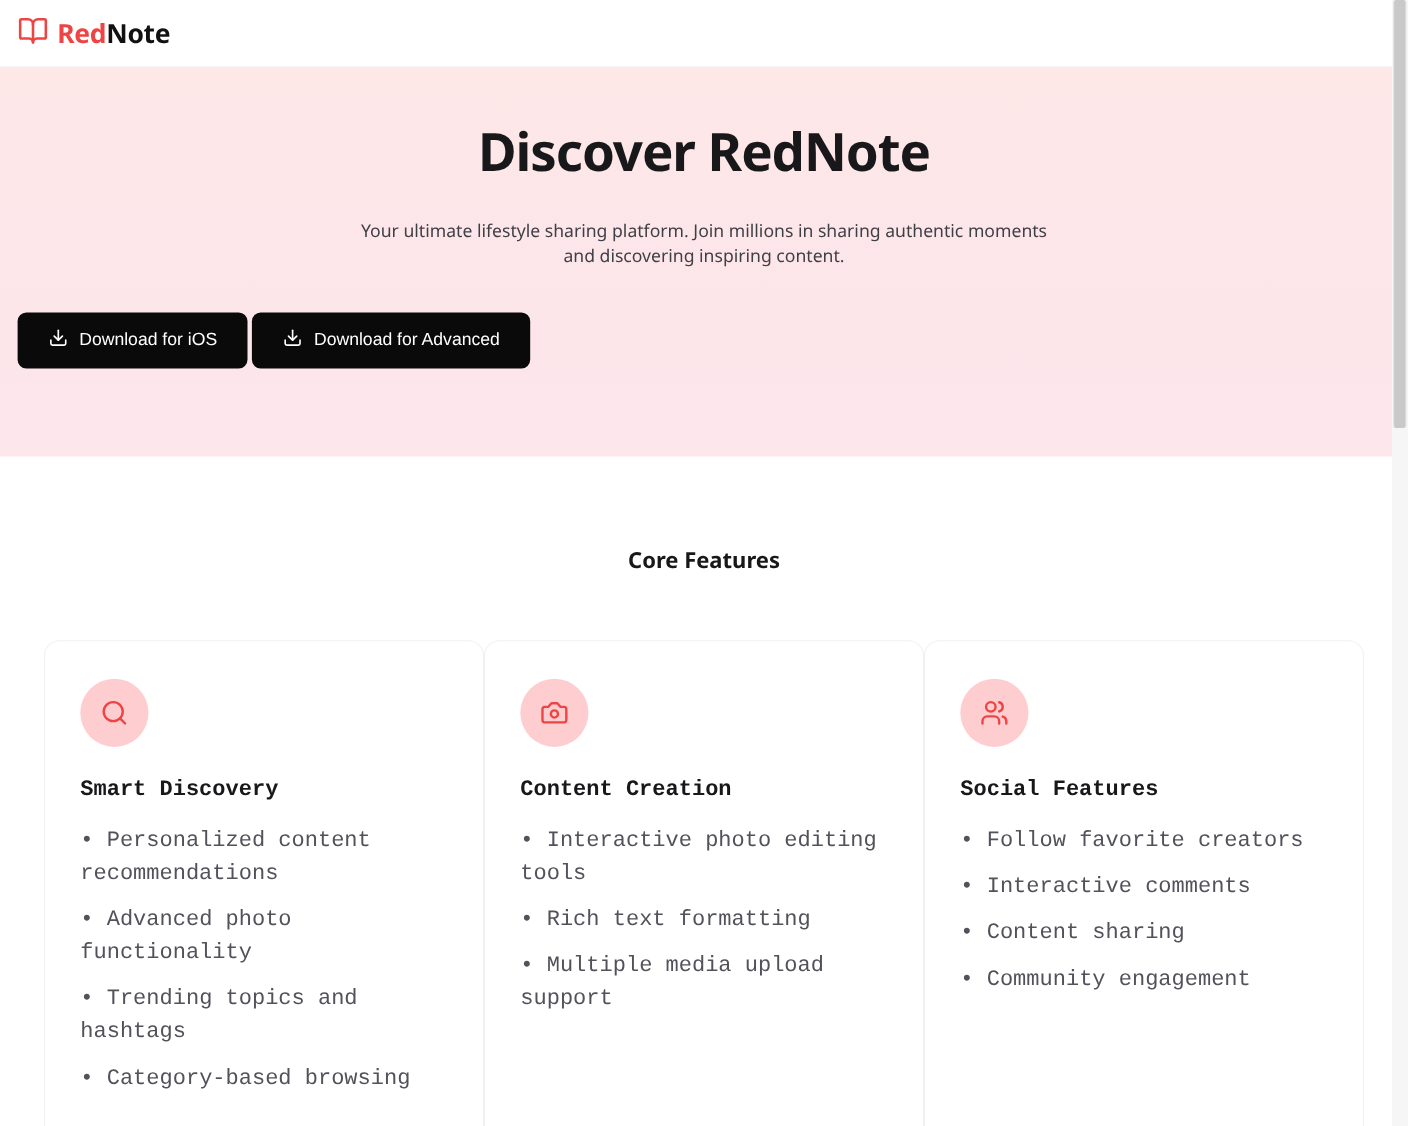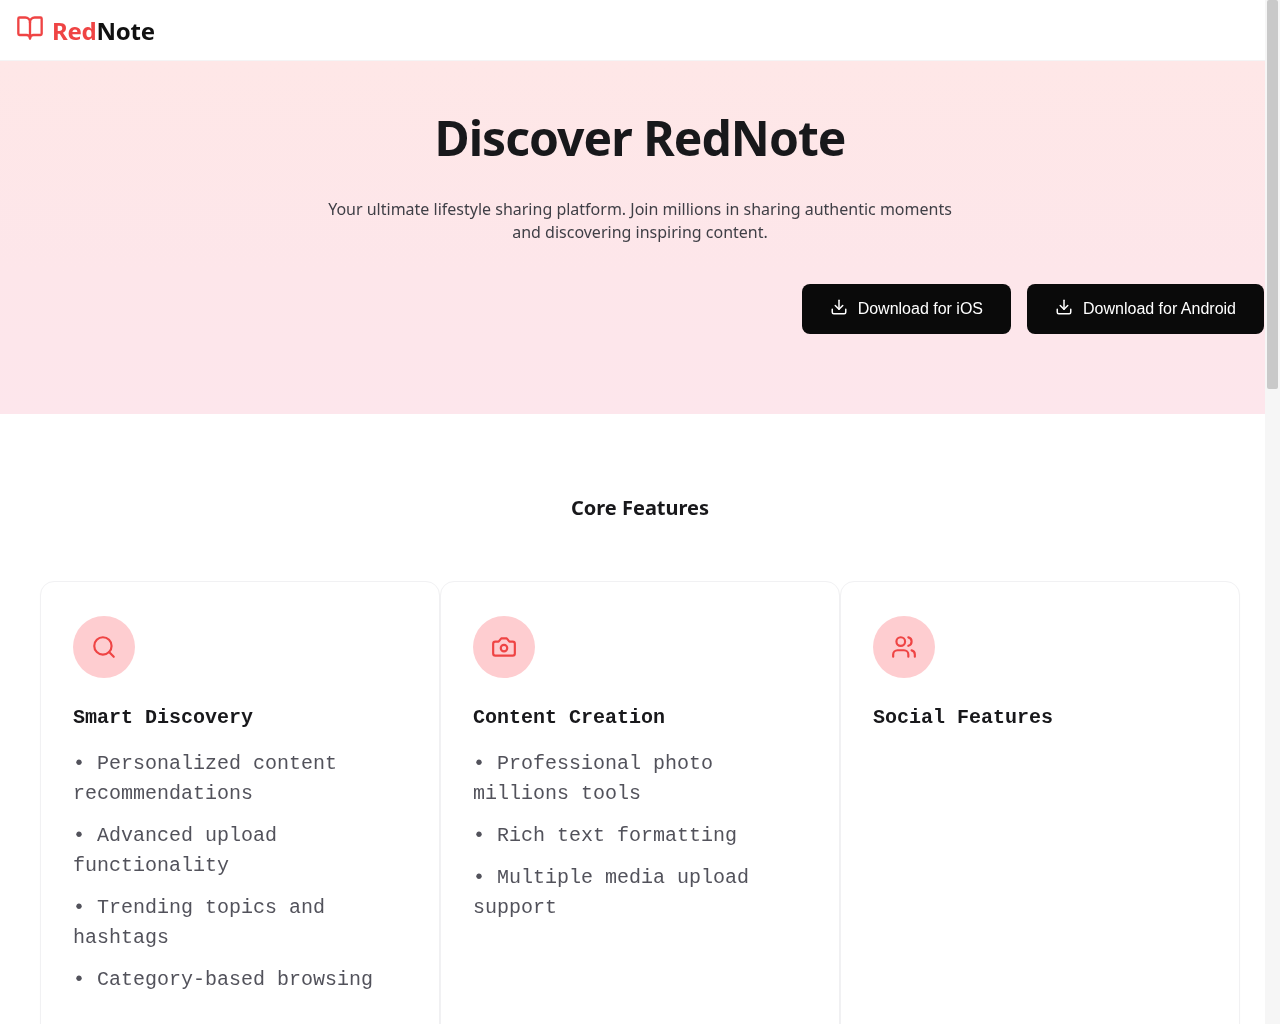--- a/index.html
+++ b/index.html
@@ -47,22 +47,22 @@
 }
 .hero .sub {
   font-size: 16px;
   color: #3f3f46;
   line-height: 1.45;
   max-width: 640px;
   margin: 0 auto 40px;
 }
 .hero .cta-row {
   display: flex;
-  gap: 16px;
-  justify-content: flex-end;
+  gap: 4px;
+  justify-content: flex-start;
 }
 .btn {
   display: inline-flex;
   align-items: center;
   gap: 10px;
   background: #0a0a0a;
   color: #fff;
   font-size: 16px;
   padding: 14px 28px;
   border-radius: 8px;
@@ -172,70 +172,76 @@
       <span>Download for iOS</span>
     </button>
     <button class="btn">
       <span>
         <svg viewBox="0 0 24 24" fill="none" stroke="currentColor" stroke-width="2" stroke-linecap="round" stroke-linejoin="round">
           <path d="M21 15v4a2 2 0 0 1-2 2H5a2 2 0 0 1-2-2v-4"></path>
           <polyline points="7 10 12 15 17 10"></polyline>
           <line x1="12" y1="15" x2="12" y2="3"></line>
         </svg>
       </span>
-      <span>Download for Android</span>
+      <span>Download for Advanced</span>
     </button>
   </div>
 </section>
 
 <section class="features">
   <h2>Core Features</h2>
   <div class="cards">
 
     <div class="card">
       <div class="icon-wrap">
         <svg viewBox="0 0 24 24" fill="none" stroke="currentColor" stroke-width="2" stroke-linecap="round" stroke-linejoin="round">
           <circle cx="11" cy="11" r="8"></circle>
             <path d="m21 21-4.3-4.3"></path>
         </svg>
       </div>
       <h3>Smart Discovery</h3>
       <ul>
         <li>Personalized content recommendations</li>
-        <li>Advanced upload functionality</li>
+        <li>Advanced photo functionality</li>
         <li>Trending topics and hashtags</li>
         <li>Category-based browsing</li>
       </ul>
     </div>
 
     <div class="card">
       <div class="icon-wrap">
         <svg viewBox="0 0 24 24" fill="none" stroke="currentColor" stroke-width="2" stroke-linecap="round" stroke-linejoin="round">
           <path d="M14.5 4h-5L7 7H4a2 2 0 0 0-2 2v9a2 2 0 0 0 2 2h16a2 2 0 0 0 2-2V9a2 2 0 0 0-2-2h-3l-2.5-3z"></path>
           <circle cx="12" cy="13" r="3"></circle>
         </svg>
       </div>
       <h3>Content Creation</h3>
       <ul>
-        <li>Professional photo millions tools</li>
+        <li>Interactive photo editing tools</li>
         <li>Rich text formatting</li>
         <li>Multiple media upload support</li>
       </ul>
     </div>
 
     <div class="card">
       <div class="icon-wrap">
         <svg viewBox="0 0 24 24" fill="none" stroke="currentColor" stroke-width="2" stroke-linecap="round" stroke-linejoin="round">
           <path d="M16 21v-2a4 4 0 0 0-4-4H6a4 4 0 0 0-4 4v2"></path>
           <circle cx="9" cy="7" r="4"></circle>
           <path d="M22 21v-2a4 4 0 0 0-3-3.87"></path>
           <path d="M16 3.13a4 4 0 0 1 0 7.75"></path>
         </svg>
       </div>
       <h3>Social Features</h3>
+      <ul>
+        <li>Follow favorite creators</li>
+        <li>Interactive comments</li>
+        <li>Content sharing</li>
+        <li>Community engagement</li>
+      </ul>
     </div>
 
   </div>
 </section>
 
 <div class="scrollbar-track">
   <div class="scrollbar-thumb"></div>
 </div>
 
 </body></html>

